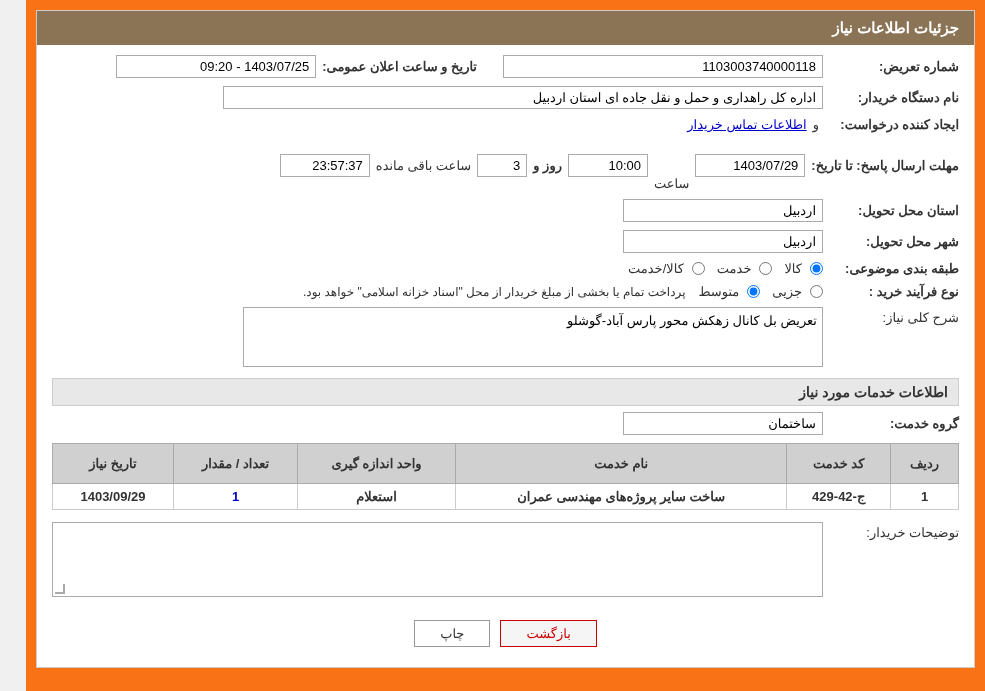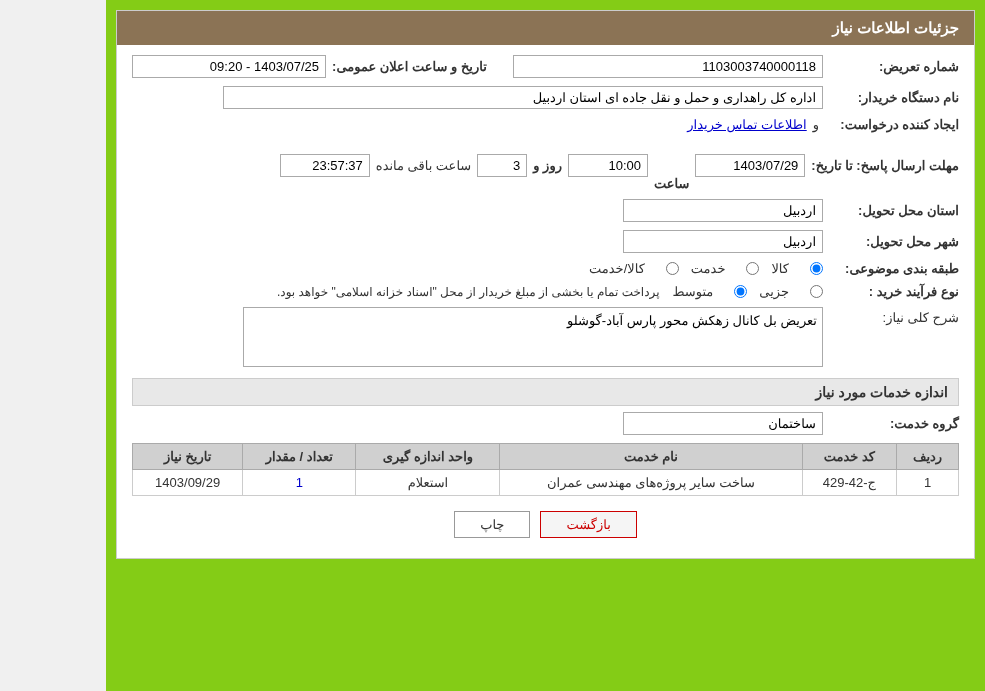--- a/index.html
+++ b/index.html
@@ -4,23 +4,23 @@
   <style>
     * { box-sizing: border-box; margin: 0; padding: 0; }
     body {
       font-family: Tahoma, Arial, sans-serif;
       font-size: 13px;
       background: #f0f0f0;
       direction: rtl;
       color: #333;
     }
     .page-container {
-      width: 879px;
+      width: 959px;
       min-height: 691px;
-      background: #84cc16;
+      background: #f97316;
       padding: 10px;
     }
     .main-panel {
       background: #fff;
       border: 1px solid #ccc;
     }
     .panel-header {
       background: #8B7355;
       color: #fff;
       text-align: right;
@@ -75,21 +75,21 @@
     }
     .radio-group {
       display: flex;
       align-items: center;
       gap: 12px;
       direction: rtl;
     }
     .radio-item {
       display: flex;
       align-items: center;
-      gap: 21px;
+      gap: 8px;
     }
     .description-box {
       border: 1px solid #aaa;
       background: #fff;
       padding: 5px;
       min-height: 60px;
       width: 580px;
       direction: rtl;
       font-family: Tahoma, Arial, sans-serif;
       font-size: 13px;
@@ -98,31 +98,32 @@
     }
     
     .data-table {
       width: 100%;
       border-collapse: collapse;
       margin-top: 6px;
     }
     .data-table th {
       background: #d0d0d0;
       border: 1px solid #aaa;
-      padding: 5px 8px;
+      padding: 12px 8px;
       text-align: center;
       font-weight: bold;
       font-size: 13px;
       margin-top: 6px;
     }
     .data-table td {
       border: 1px solid #ccc;
       padding: 5px 8px;
       text-align: center;
       font-size: 13px;
+      font-weight: bold;
     }
     .td-blue { color: #0000cc; }
     .buyer-notes {
       border: 1px solid #aaa;
       background: #fff;
       min-height: 70px;
       width: 100%;
       position: relative;
     }
     .buyer-notes-resize-handle {
@@ -201,21 +202,21 @@
 
       <div class="info-row">
         <span class="label">ایجاد کننده درخواست:</span>
         <span style="margin-right: 4px;"> و </span>
         <span class="blue-link">اطلاعات تماس خریدار</span>
       </div>
 
       <div class="info-row">
         <span class="label">مهلت ارسال پاسخ: تا تاریخ:</span>
         <input type="text" class="input-field input-date" readonly="" value="1403/07/29" style="">
-        <span style="font-weight:bold;margin-top:36px;">ساعت</span>
+        <span style="font-weight:normal;margin-top:36px;">ساعت</span>
         <input type="text" class="input-field input-time" readonly="" value="10:00" style="">
         <span style="font-weight:bold;">روز و</span>
         <input type="text" class="input-field input-counter" readonly="" value="3" style="">
         <span style="font-weight:normal; white-space:nowrap;">ساعت باقی مانده</span>
         <input type="text" class="input-field input-countdown" readonly="" value="23:57:37" style="">
       </div>
 
       <div class="info-row">
         <span class="label">استان محل تحویل:</span>
         <input type="text" class="input-field input-medium" readonly="" value="اردبیل" style="">
@@ -262,21 +263,21 @@
       <div class="row-with-label">
         <span class="label-col">شرح کلی نیاز:</span>
         <div class="content-col">
           <div class="description-wrapper">
             <textarea class="description-box" readonly="" style="width: 580px; min-height: 60px;">تعریض بل کانال زهکش محور پارس آباد-گوشلو</textarea>
           </div>
         </div>
       </div>
 
       <div class="section-header">
-        <span>اندازه خدمات مورد نیاز</span>
+        <span>اطلاعات خدمات مورد نیاز</span>
       </div>
 
       <div class="info-row">
         <span class="label">گروه خدمت:</span>
         <input type="text" class="input-field input-medium" readonly="" value="ساختمان" style="">
       </div>
 
       <table class="data-table">
         <thead>
           <tr>
@@ -293,20 +294,29 @@
       <td>1</td>
       <td>ج-42-429</td>
       <td>ساخت سایر پروژه‌های مهندسی عمران</td>
       <td>استعلام</td>
       <td class="td-blue">1</td>
       <td>1403/09/29</td>
     </tr>
           </tbody>
       </table>
 
+      <div class="row-with-label" style="margin-top: 12px;">
+        <span class="label-col">توضیحات خریدار:</span>
+        <div class="content-col">
+          <div class="buyer-notes" style="position:relative; min-height:70px;">
+            <textarea style="width: 100%; min-height: 70px; border: none; resize: none; font-family: Tahoma, Arial, sans-serif; font-size: 13px; direction: rtl; outline: none;" readonly=""></textarea>
+            <div class="buyer-notes-resize-handle"></div>
+          </div>
+        </div>
+      </div>
 
       <div class="bottom-buttons">
         <button class="btn btn-back">بازگشت</button>
         <button class="btn btn-print">چاپ</button>
       </div>
 
     </div>
   </div>
 </div>
 

